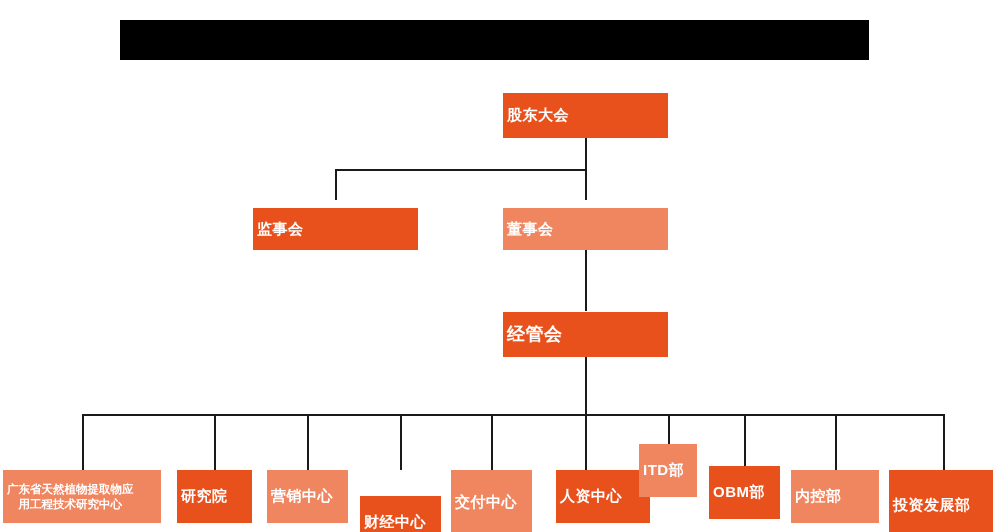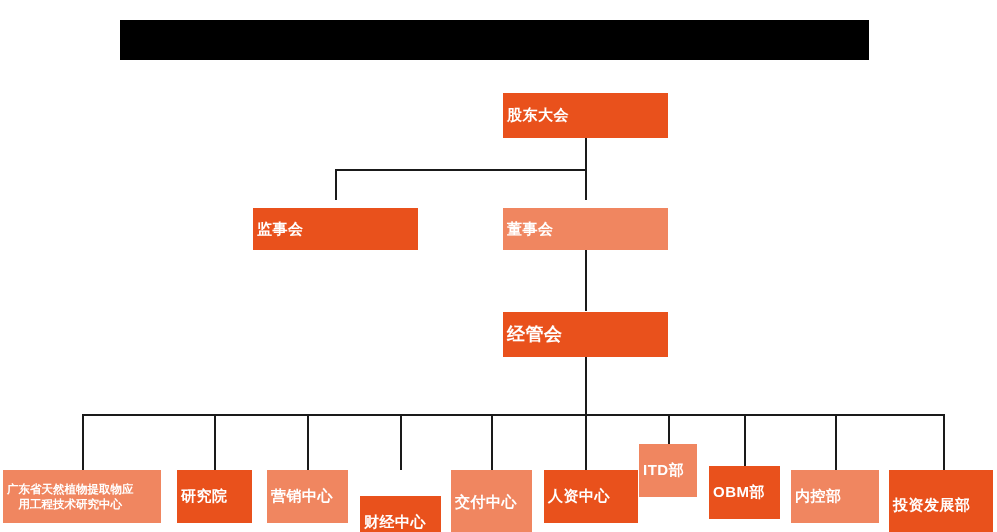--- a/index.html
+++ b/index.html
@@ -132,21 +132,21 @@
   </div>
 
   <div class="node primary dept" style="left:360px; top:496px; width:81px; height:53px;">
     <span class="label-line">财经中心</span>
   </div>
 
   <div class="node secondary dept" style="left:451px; top:470px; width:81px; height:65px;">
     <span class="label-line">交付中心</span>
   </div>
 
-  <div class="node primary dept" style="left:544px; top:470px; width:94px; height:53px;">
+  <div class="node primary dept" style="left:556px; top:470px; width:94px; height:53px;">
     <span class="label-line">人资中心</span>
   </div>
 
   <div class="node secondary dept" style="left:639px; top:444px; width:58px; height:53px;">
     <span class="label-line">ITD部</span>
   </div>
 
   <div class="node primary dept" style="left:709px; top:466px; width:71px; height:53px;">
     <span class="label-line">OBM部</span>
   </div>

